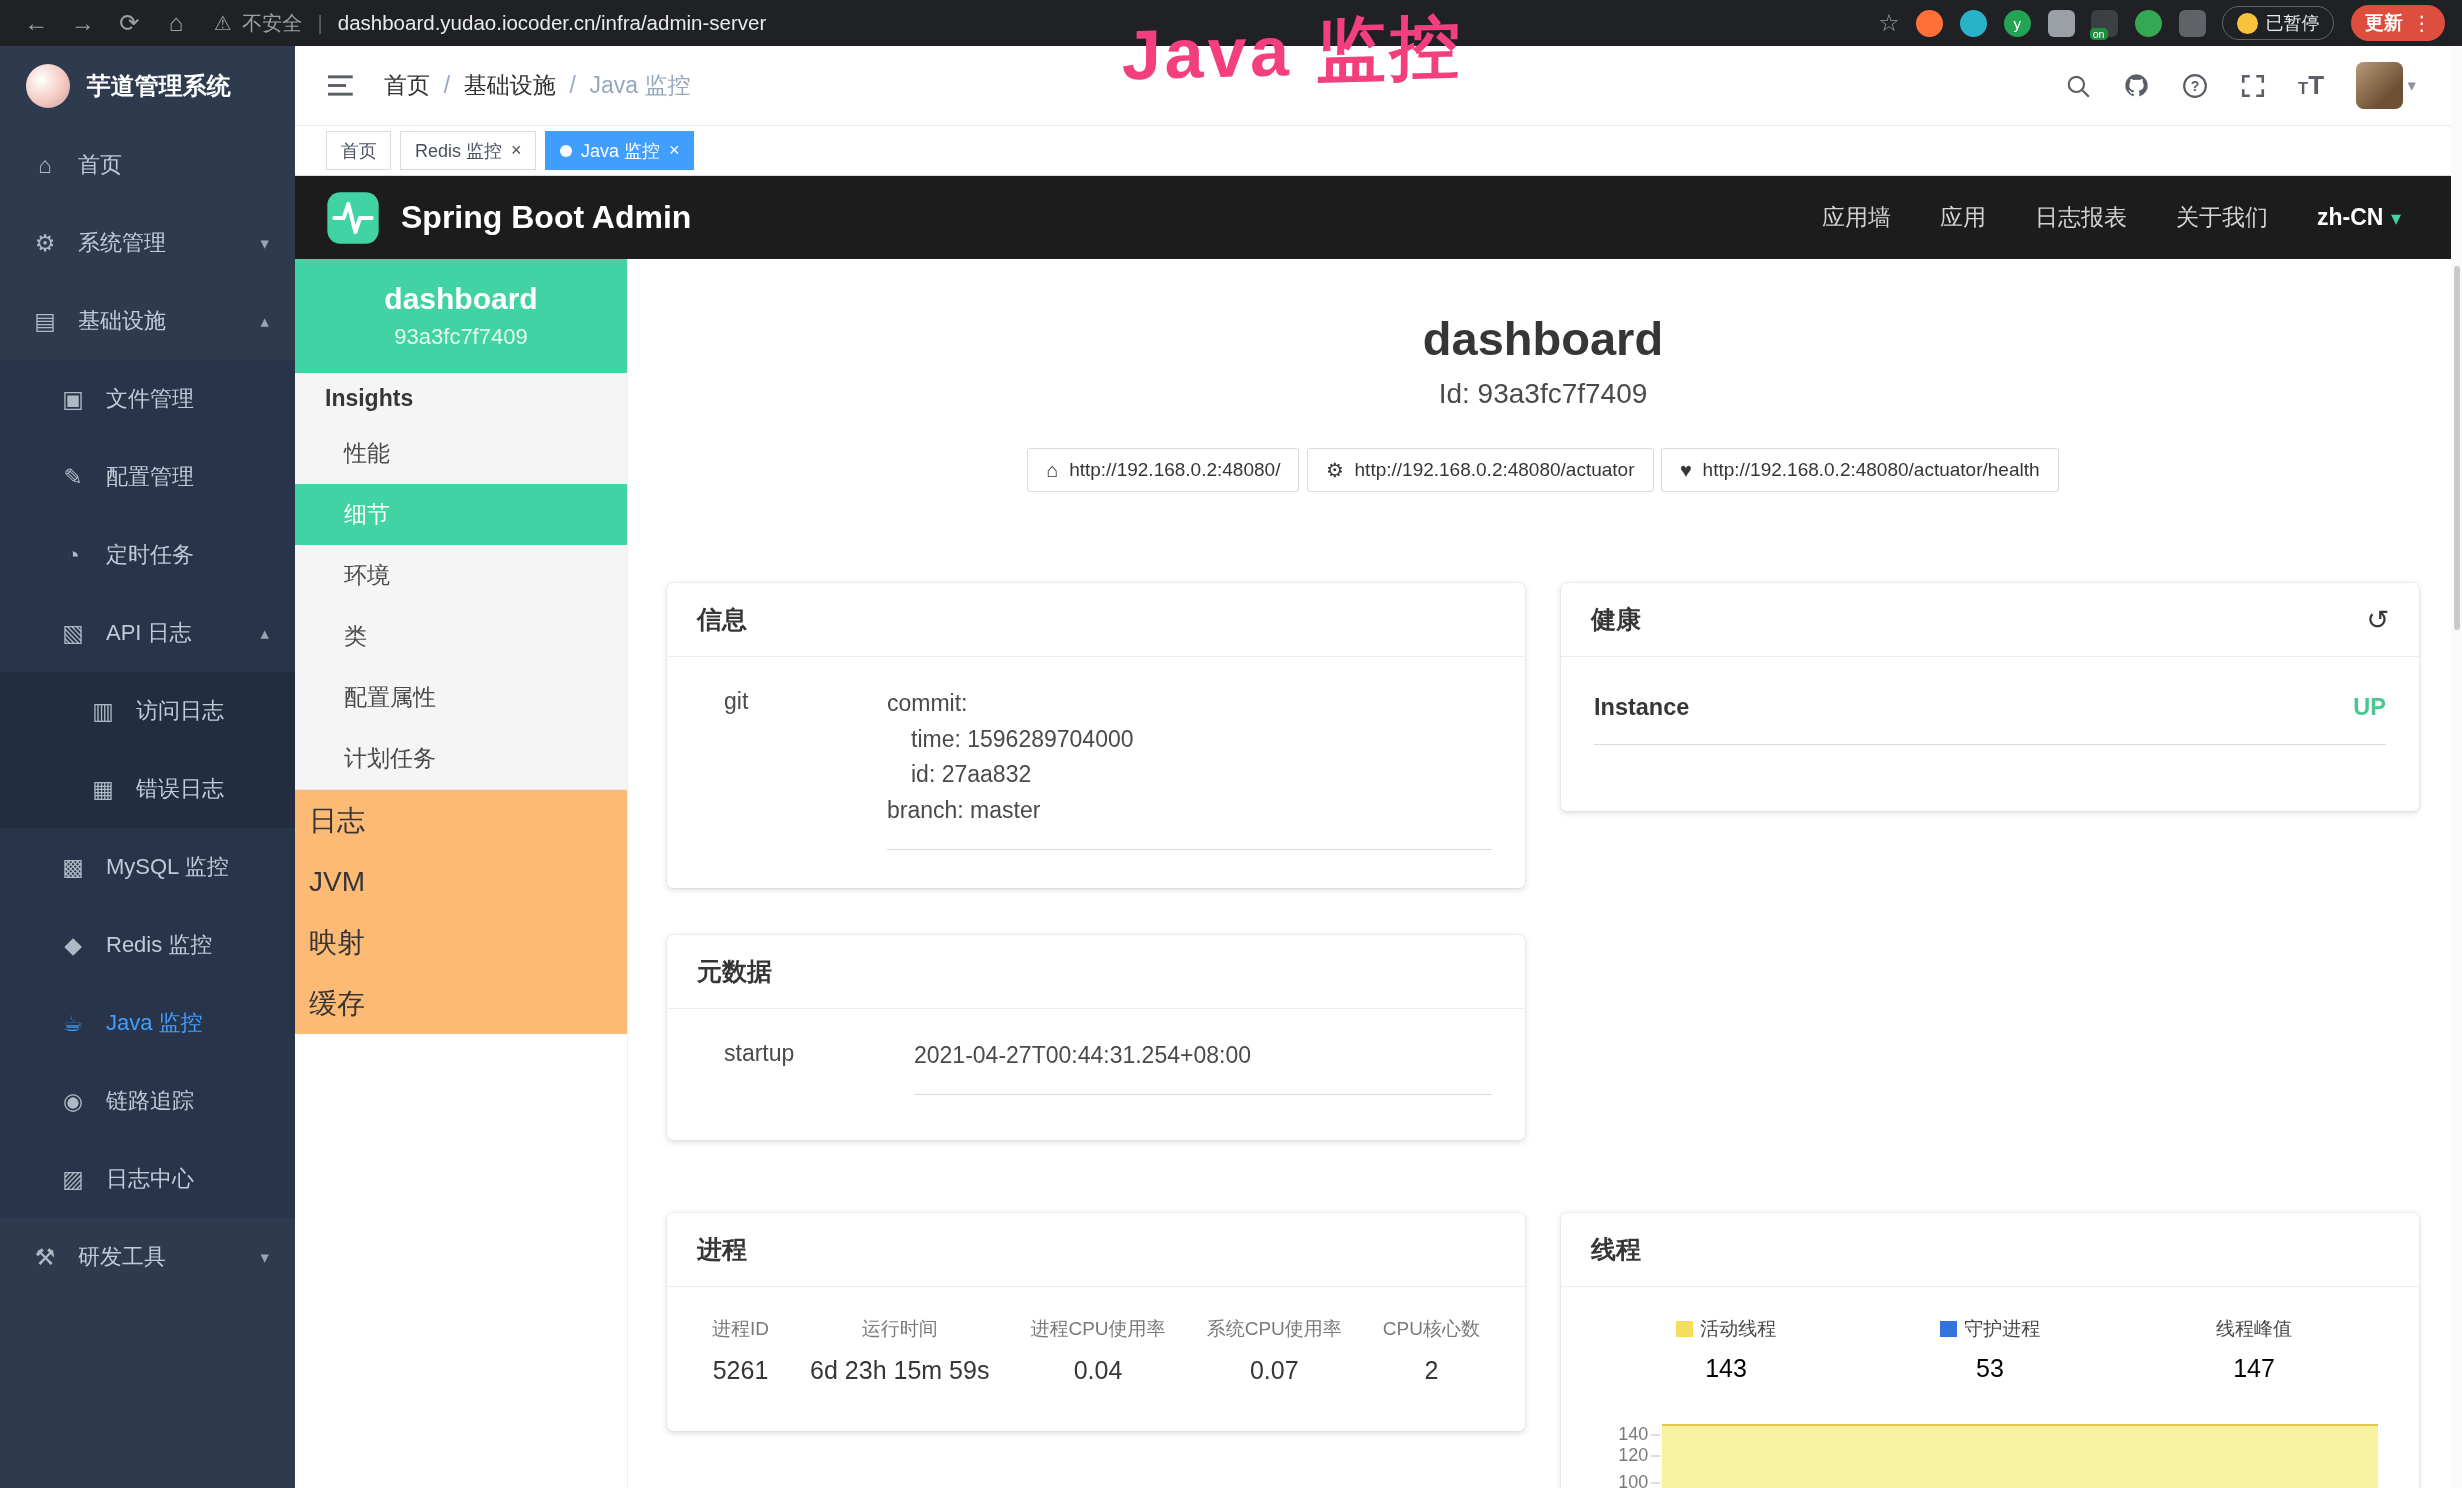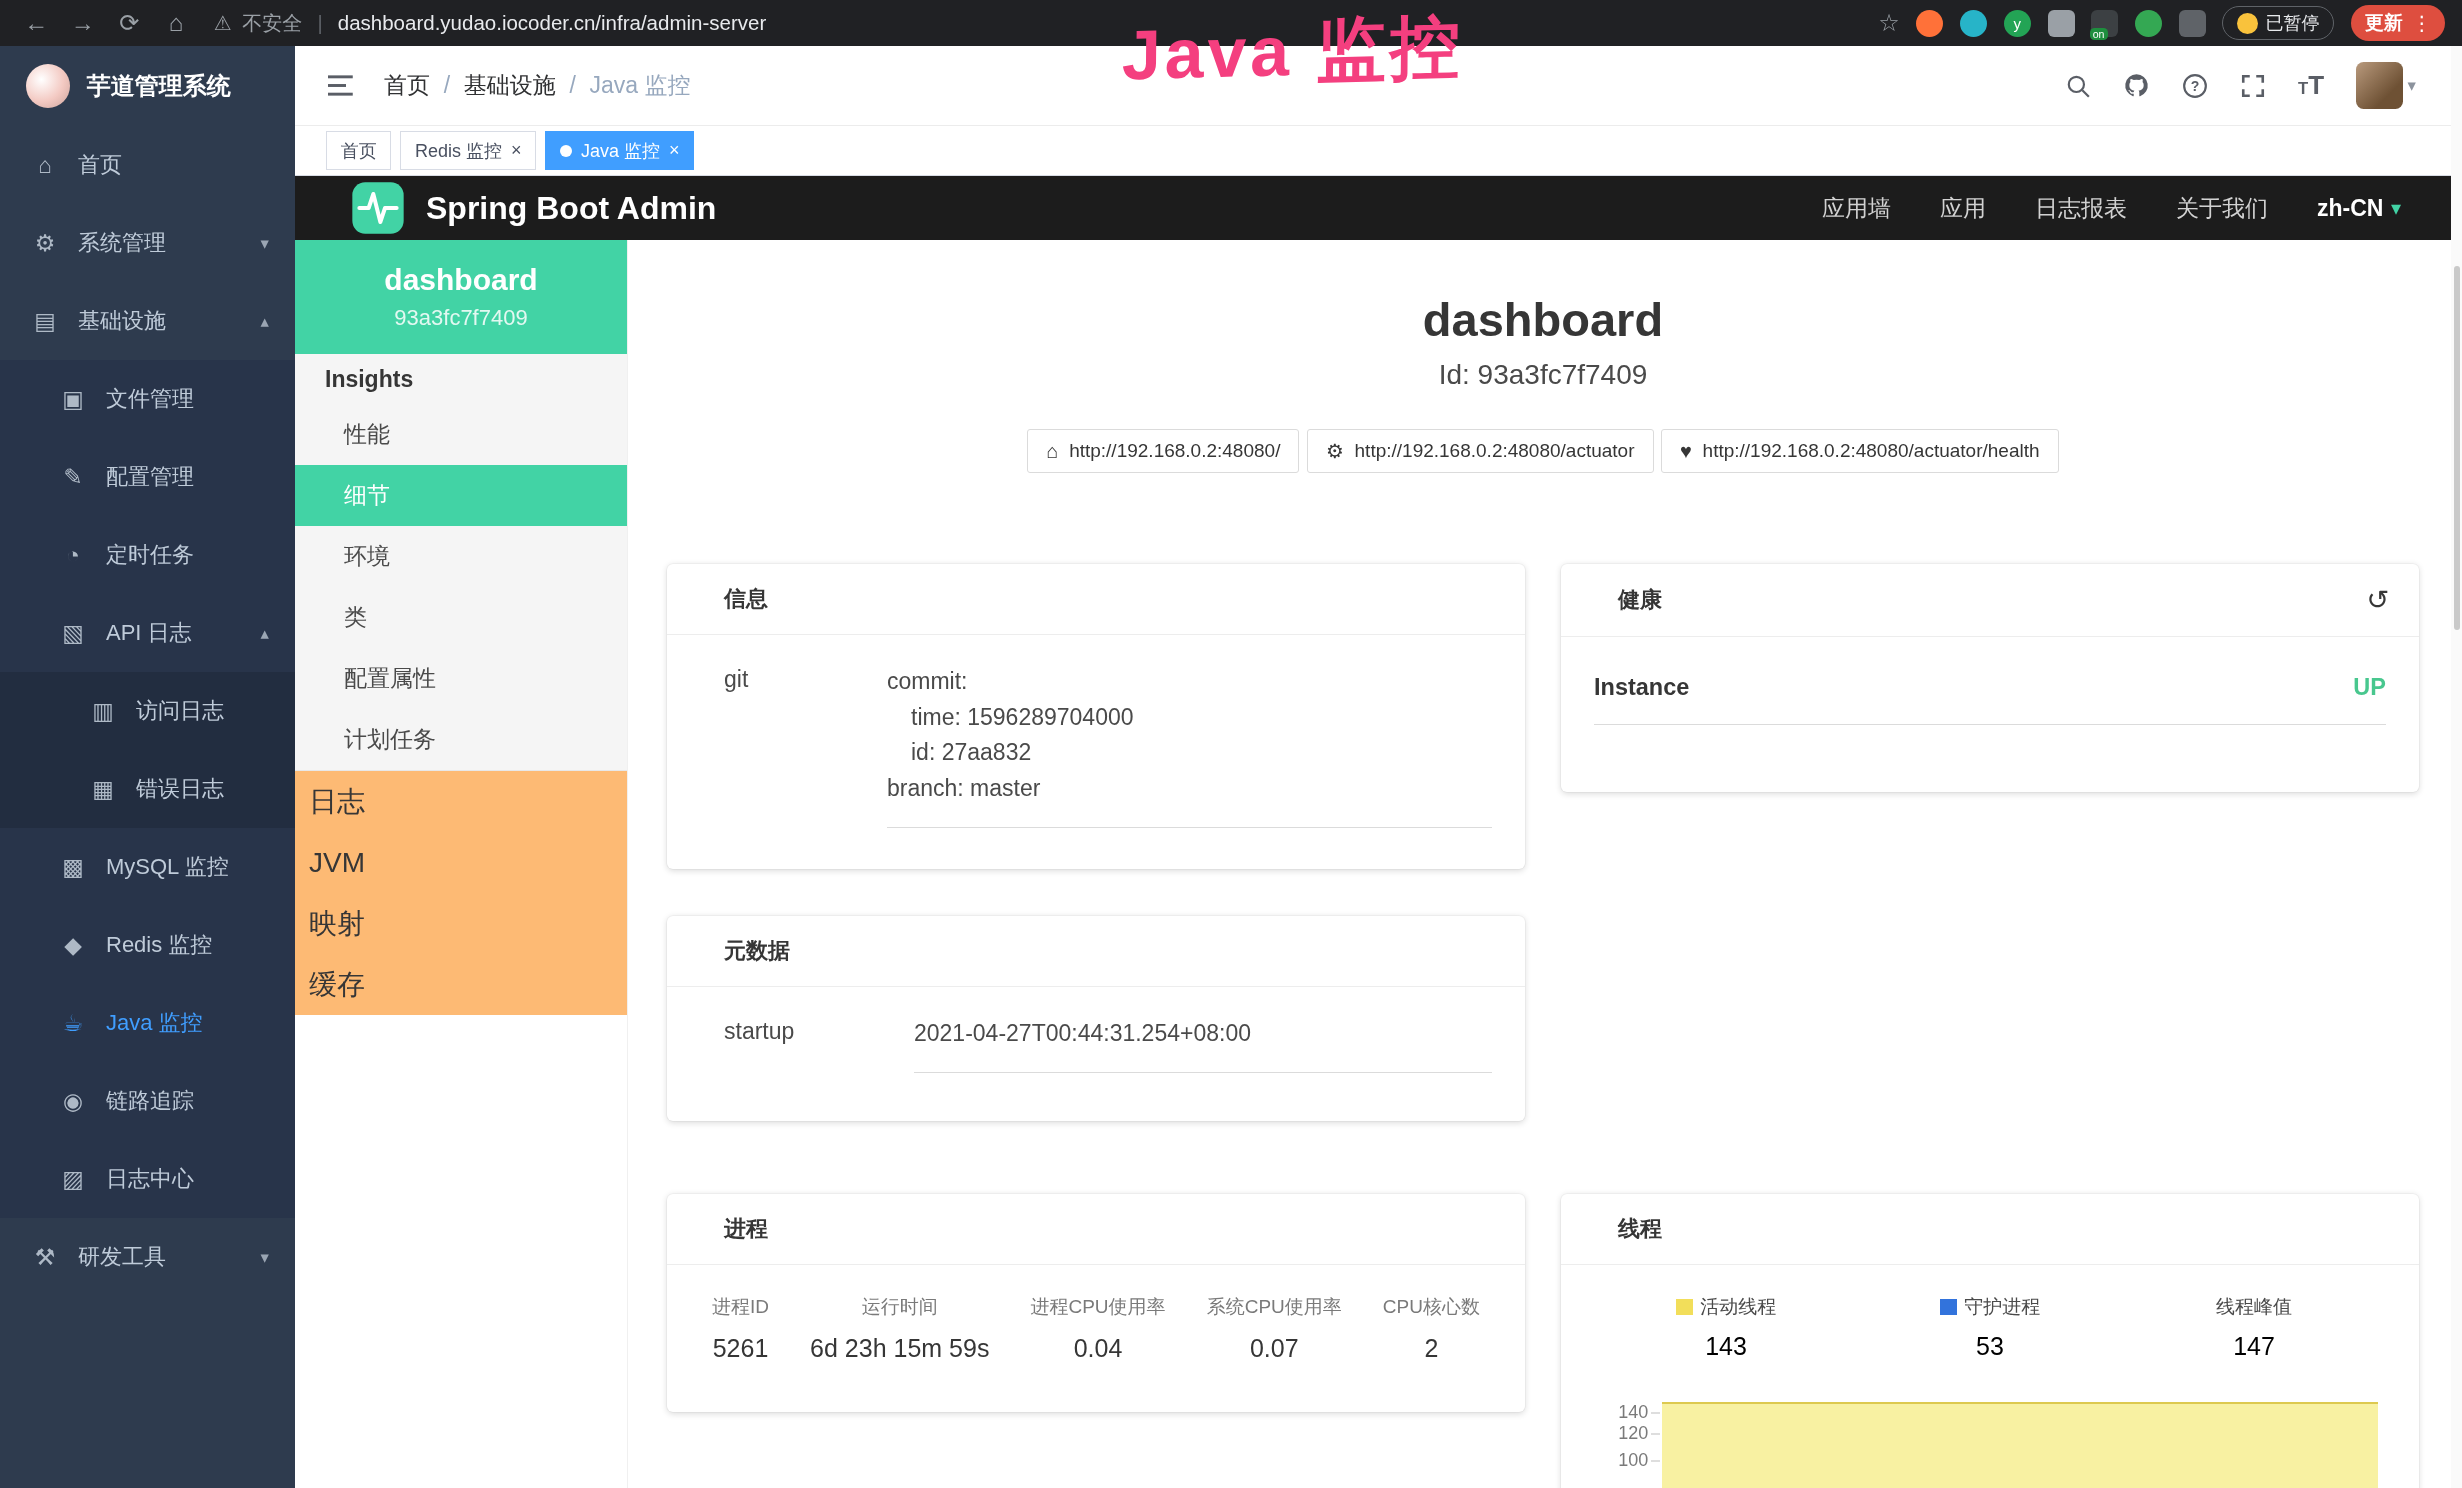--- a/index.html
+++ b/index.html
@@ -57,21 +57,21 @@
   .fontsize-ic small { font-size:16.7px; font-weight:700; }
   .tb-avatar { width:47px; height:47px; border-radius:7.6px; background:linear-gradient(135deg,#b99a7d,#6e5134 70%); }
   .tb-caret { color:#8c939d; font-size:16.7px; margin-left:4.6px; }
 
   .tags-bar { height:50px; display:flex; align-items:center; gap:9px; padding:0 31px; border-bottom:0.8px solid #d8dce5; flex-shrink:0; }
   .tag { height:39px; display:flex; align-items:center; gap:9px; padding:0 13.7px; border:0.8px solid #d8dce5; background:#fff; font-size:18px; color:#495060; white-space:nowrap; }
   .tag .x { font-size:18px; color:inherit; }
   .tag.active { background:#409eff; border-color:#409eff; color:#fff; }
   .tag .dot { width:12px; height:12px; border-radius:50%; background:#fff; }
 
-  .sba-header { height:64px; background:#1c1c1c; display:flex; align-items:center; padding:0 61px 0 55px; flex-shrink:0; }
+  .sba-header { height:83px; background:#1c1c1c; display:flex; align-items:center; padding:0 61px 0 30px; flex-shrink:0; }
   .sba-brand { display:flex; align-items:center; gap:20px; color:#fff; font-size:32px; font-weight:700; white-space:nowrap; }
   .sba-nav { margin-left:auto; display:flex; align-items:center; gap:49px; font-size:23px; color:#d2d2d2; white-space:nowrap; }
   .sba-nav a { color:#d2d2d2; text-decoration:none; }
   .locale { color:#fff; font-weight:700; display:flex; align-items:center; gap:7.6px; }
   .locale .lc-caret { color:#42d3a5; font-size:20px; }
 
   .sba-body { flex:1; display:flex; min-height:0; }
 
   
   .sba-sidebar { width:333px; flex-shrink:0; background:#fff; border-right:0.8px solid #f0f0f0; overflow:hidden; }
@@ -89,21 +89,21 @@
   .page-title { margin-top:52px; text-align:center; font-size:47px; font-weight:700; color:#363636; }
   .page-id { margin-top:12px; text-align:center; font-size:28px; color:#4a4a4a; }
   .link-row { margin-top:38px; display:flex; justify-content:center; gap:7.6px; }
   .link-btn { height:44px; display:flex; align-items:center; gap:10.6px; padding:0 18px; border:0.8px solid #dbdbdb; border-radius:3px; background:#fff; font-size:19px; color:#363636; white-space:nowrap; cursor:default; }
   .link-btn .lic { font-size:20px; color:#363636; }
 
   .cards-row { display:flex; gap:36px; margin-top:91px; align-items:flex-start; }
   .col { flex:1; display:flex; flex-direction:column; min-width:0; }
   .card { background:#fff; border-radius:6px; box-shadow:0 1.5px 6px rgba(10,10,10,.14), 0 0 0 0.8px rgba(10,10,10,.04); }
   .card-head { display:flex; align-items:center; padding:20px 30px; border-bottom:0.8px solid #ededed; }
-  .card-title { font-size:22px; font-weight:700; color:#363636;margin-left:27px; }
+  .card-title { font-size:25px; font-weight:700; color:#363636; }
   .card-head .spacer { flex:1; }
   .hist-ic { font-size:27px; color:#363636; }
   .card-body { padding:29px 33px; }
 
   .card-info { min-height:305px; }
   .kv { display:flex;margin-left:24px; }
   .kv .k { width:163px; flex-shrink:0; font-size:23px; color:#4a4a4a; padding-top:1.5px; }
   .kv .v { flex:1; font-size:23px; color:#4a4a4a; line-height:1.55; border-bottom:0.8px solid #dbdbdb; padding-bottom:20px; }
   .v .indent { padding-left:24px; }
 

